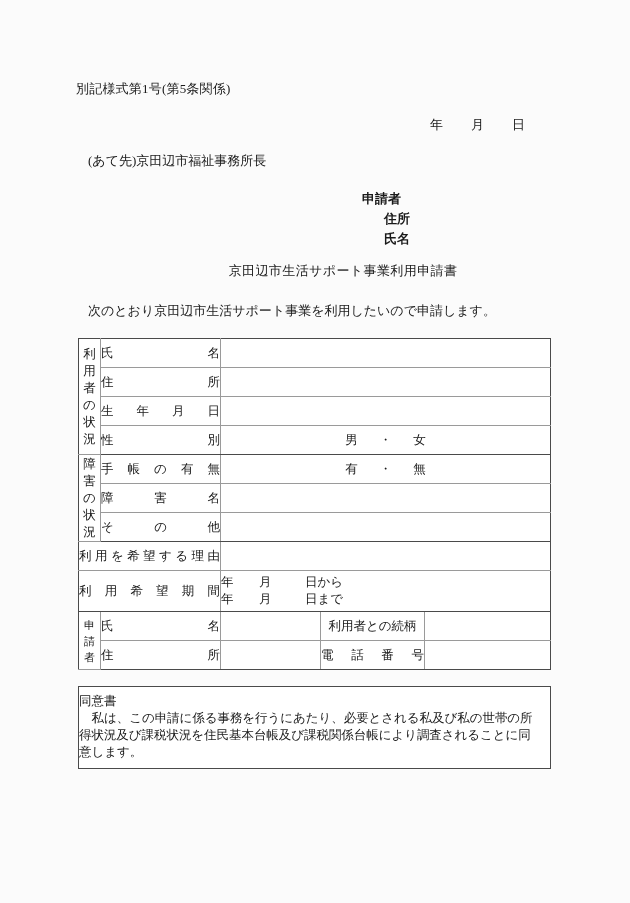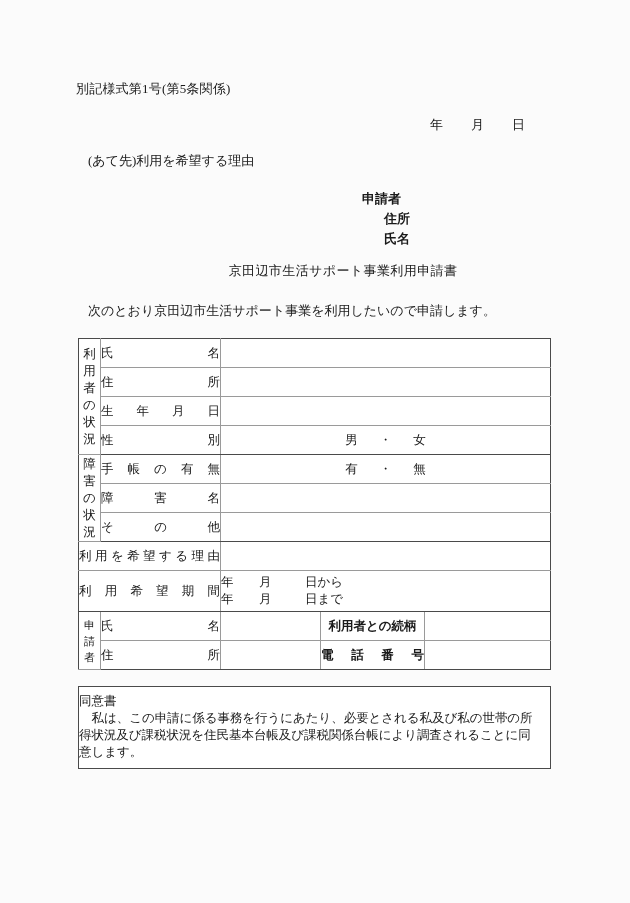--- a/index.html
+++ b/index.html
@@ -169,21 +169,20 @@
     text-align: justify;
     text-align-last: justify;
     white-space: nowrap;
   }
   .app-name-value { width: 148px; }
   .app-rel-label {
     width: 104px;
     padding: 0 6px;
     text-align: center;
     white-space: nowrap;
-    font-weight: bold;
   }
   .app-rel-label.justified {
     text-align: justify;
     text-align-last: justify;
   }
   .app-rel-value { }
 
   
   .consent-box {
     position: absolute;
@@ -215,21 +214,21 @@
 <body>
 
 <div class="page">
 
   <div class="form-code">別記様式第1号(第5条関係)</div>
 
   <div class="date-line">
     <span class="date-y">年</span><span class="date-m">月</span><span class="date-d">日</span>
   </div>
 
-  <div class="addressee">(あて先)利用を希望する理由</div>
+  <div class="addressee">(あて先)京田辺市福祉事務所長</div>
 
   <div class="applicant-head">
     <div class="ah-row">申請者</div>
     <div class="ah-row ah-indent">住所</div>
     <div class="ah-row ah-indent">氏名</div>
   </div>
 
   <div class="doc-title">京田辺市生活サポート事業利用申請書</div>
 
   <div class="intro">次のとおり京田辺市生活サポート事業を利用したいので申請します。</div>

